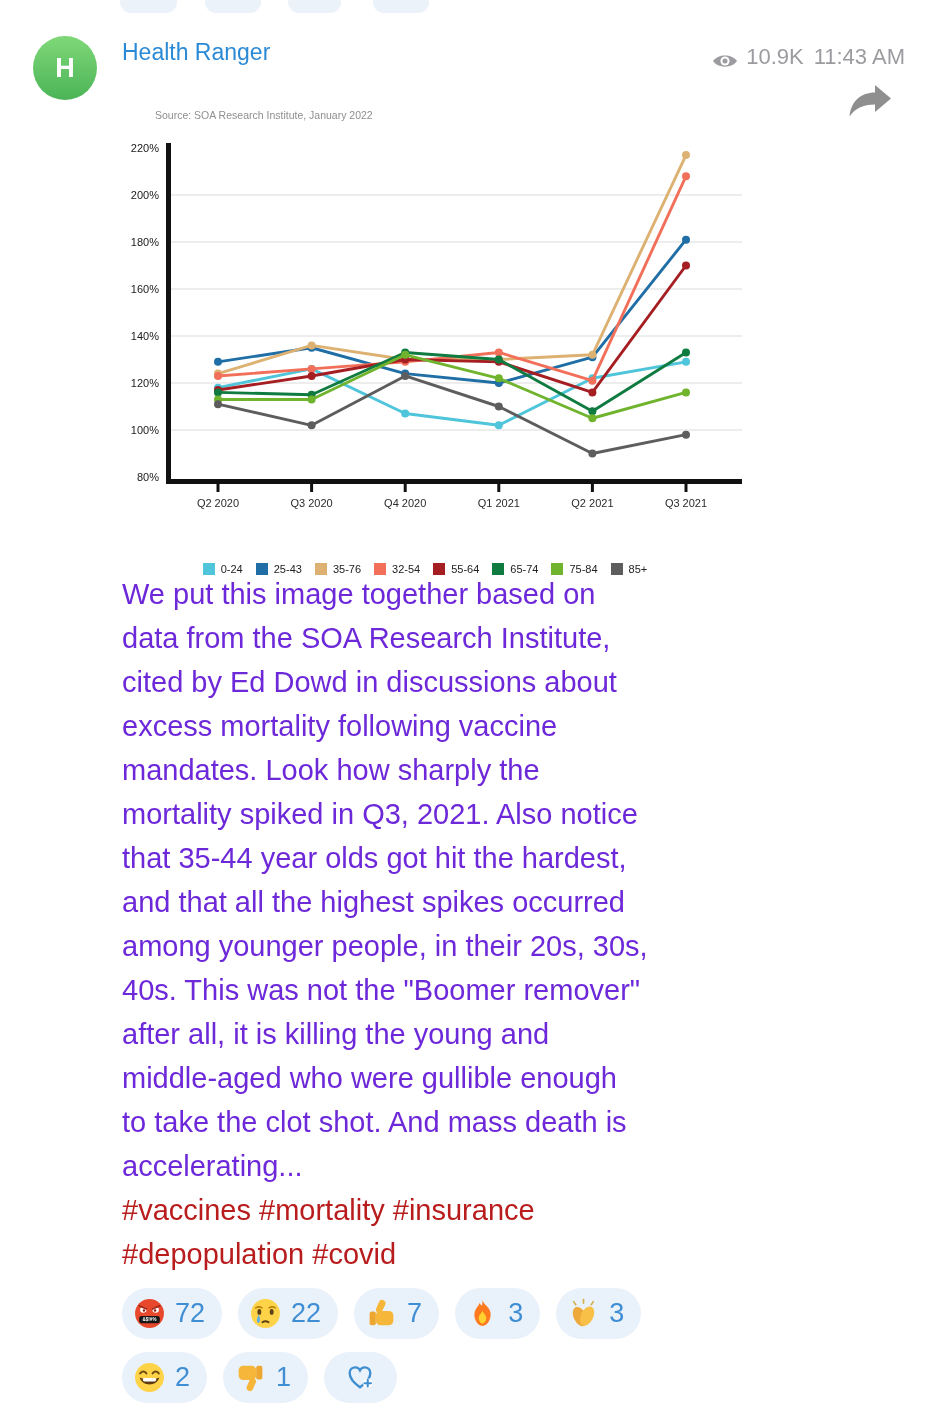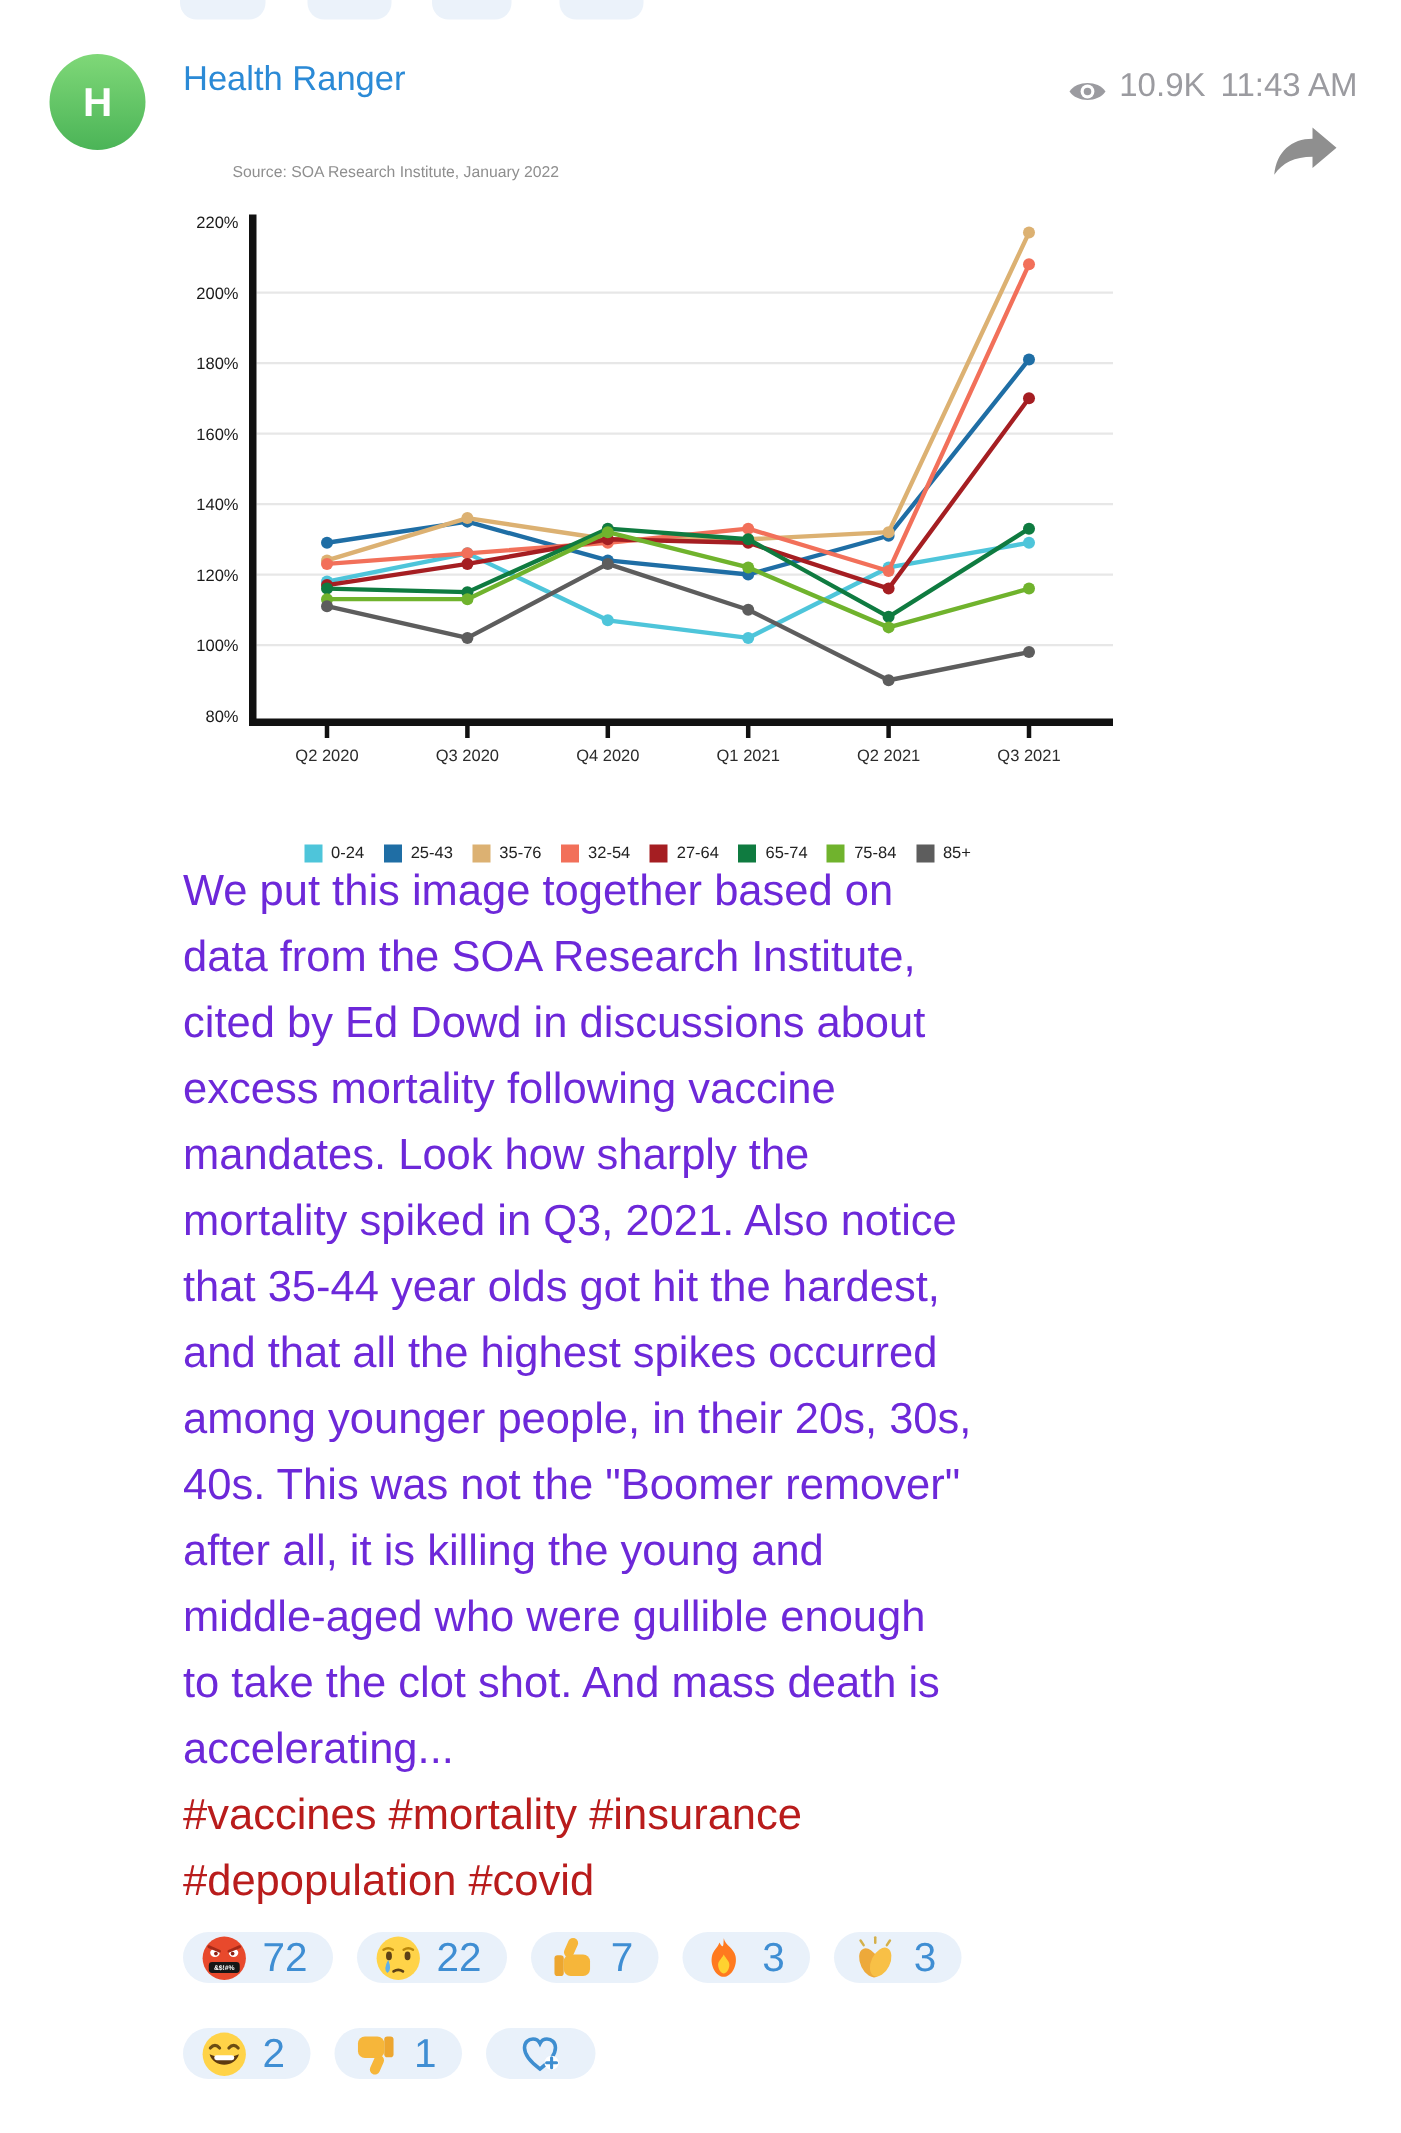--- a/index.html
+++ b/index.html
@@ -35,21 +35,21 @@
 
   
   .message{position:absolute;left:122px;top:572px;width:628px;font-size:29px;line-height:44px;
            color:#6d28d9;white-space:pre-line;}
   .hashtags{position:absolute;left:122px;top:1188px;width:628px;font-size:29px;line-height:44px;
             color:#b91c1c;white-space:pre-line;cursor:pointer;}
 
   
   .reaction-row{position:absolute;left:122px;display:flex;gap:16px;}
   .row-1{top:1288px;} .row-2{top:1352px;}
-  .reaction-pill{display:inline-flex;align-items:center;height:34px;border-radius:26px;
+  .reaction-pill{display:inline-flex;align-items:center;height:51px;border-radius:26px;
                  background:#e9f1fa;padding:0 17px 0 11px;gap:9px;cursor:pointer;}
   .reaction-count{font-size:27px;color:#3f8ed3;}
   .reaction-pill.add-pill{padding:0 20px;}
   .emoji-svg{display:block;}
 </style>
 </head>
 <body>
 
 <div id="canvas">
 
@@ -181,21 +181,21 @@
       <span class="legend-item">
         <span class="legend-swatch" style="background: rgb(220, 177, 114);"></span>
         <span class="legend-label">35-76</span>
       </span>
       <span class="legend-item">
         <span class="legend-swatch" style="background: rgb(242, 112, 90);"></span>
         <span class="legend-label">32-54</span>
       </span>
       <span class="legend-item">
         <span class="legend-swatch" style="background: rgb(165, 30, 34);"></span>
-        <span class="legend-label">27-64</span>
+        <span class="legend-label">55-64</span>
       </span>
       <span class="legend-item">
         <span class="legend-swatch" style="background: rgb(15, 123, 64);"></span>
         <span class="legend-label">65-74</span>
       </span>
       <span class="legend-item">
         <span class="legend-swatch" style="background: rgb(112, 179, 45);"></span>
         <span class="legend-label">75-84</span>
       </span>
       <span class="legend-item">

